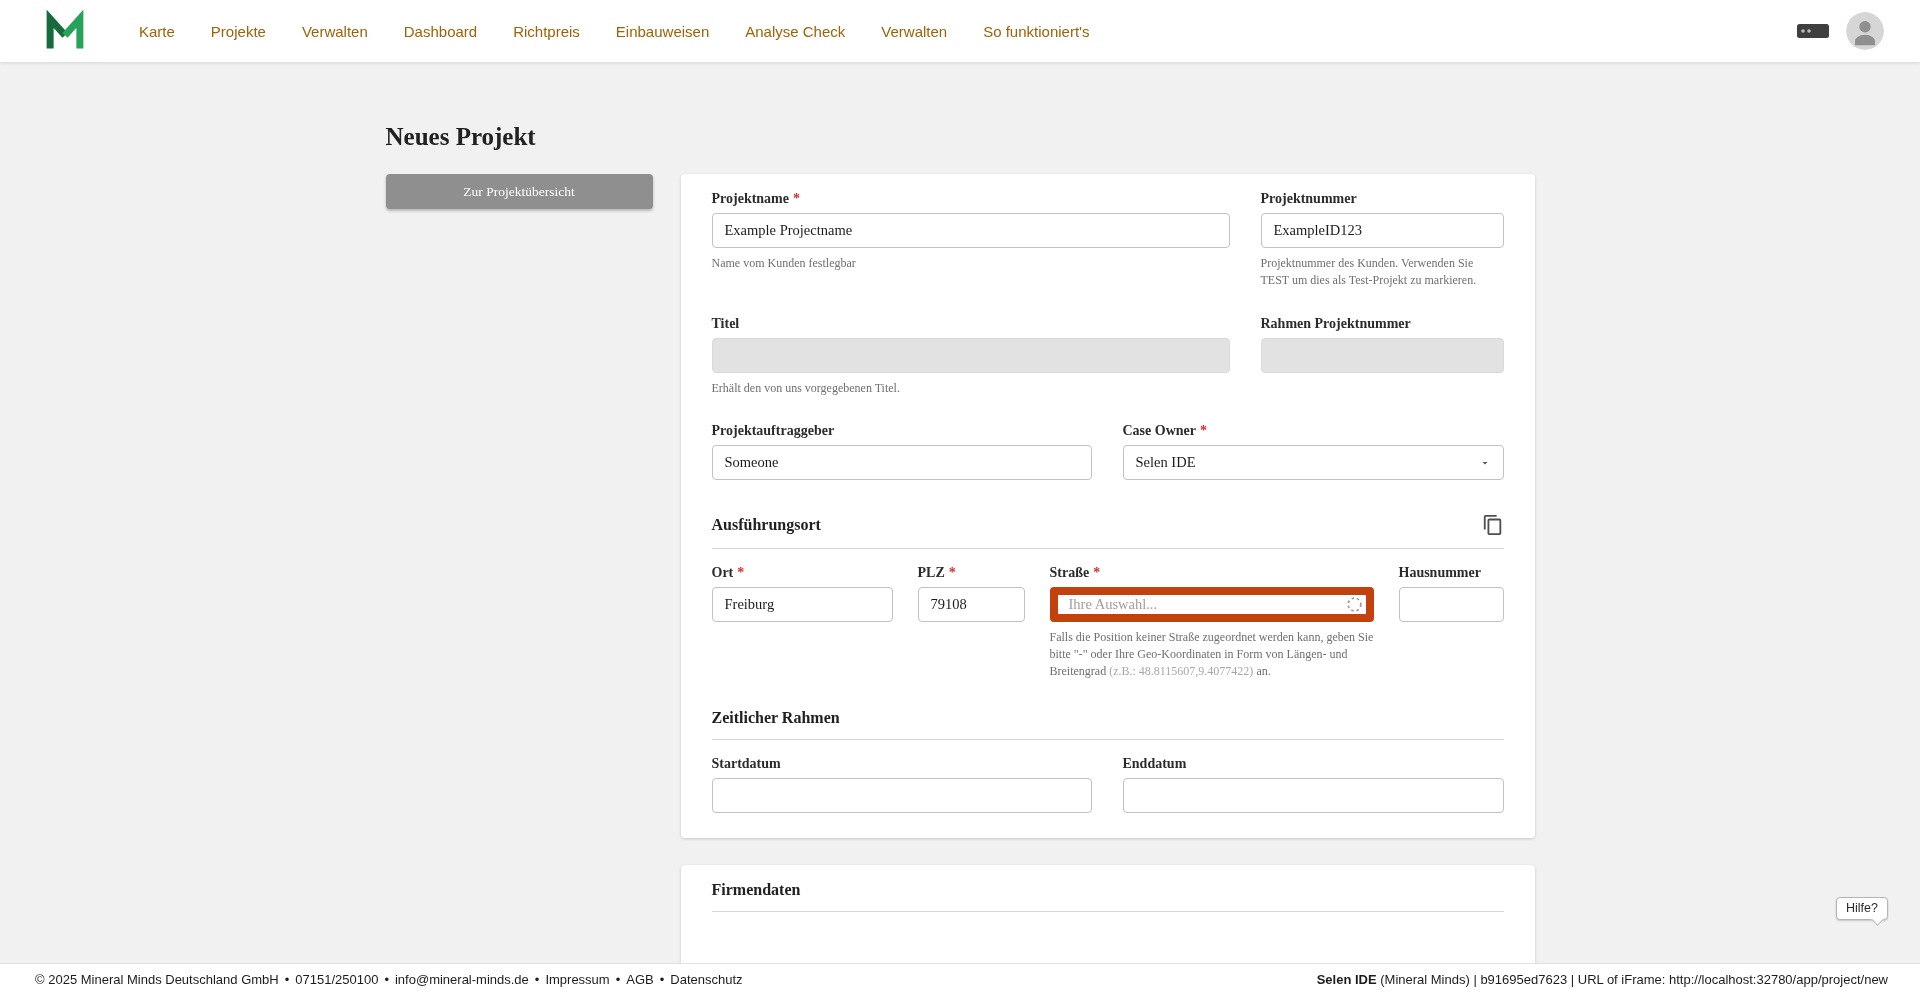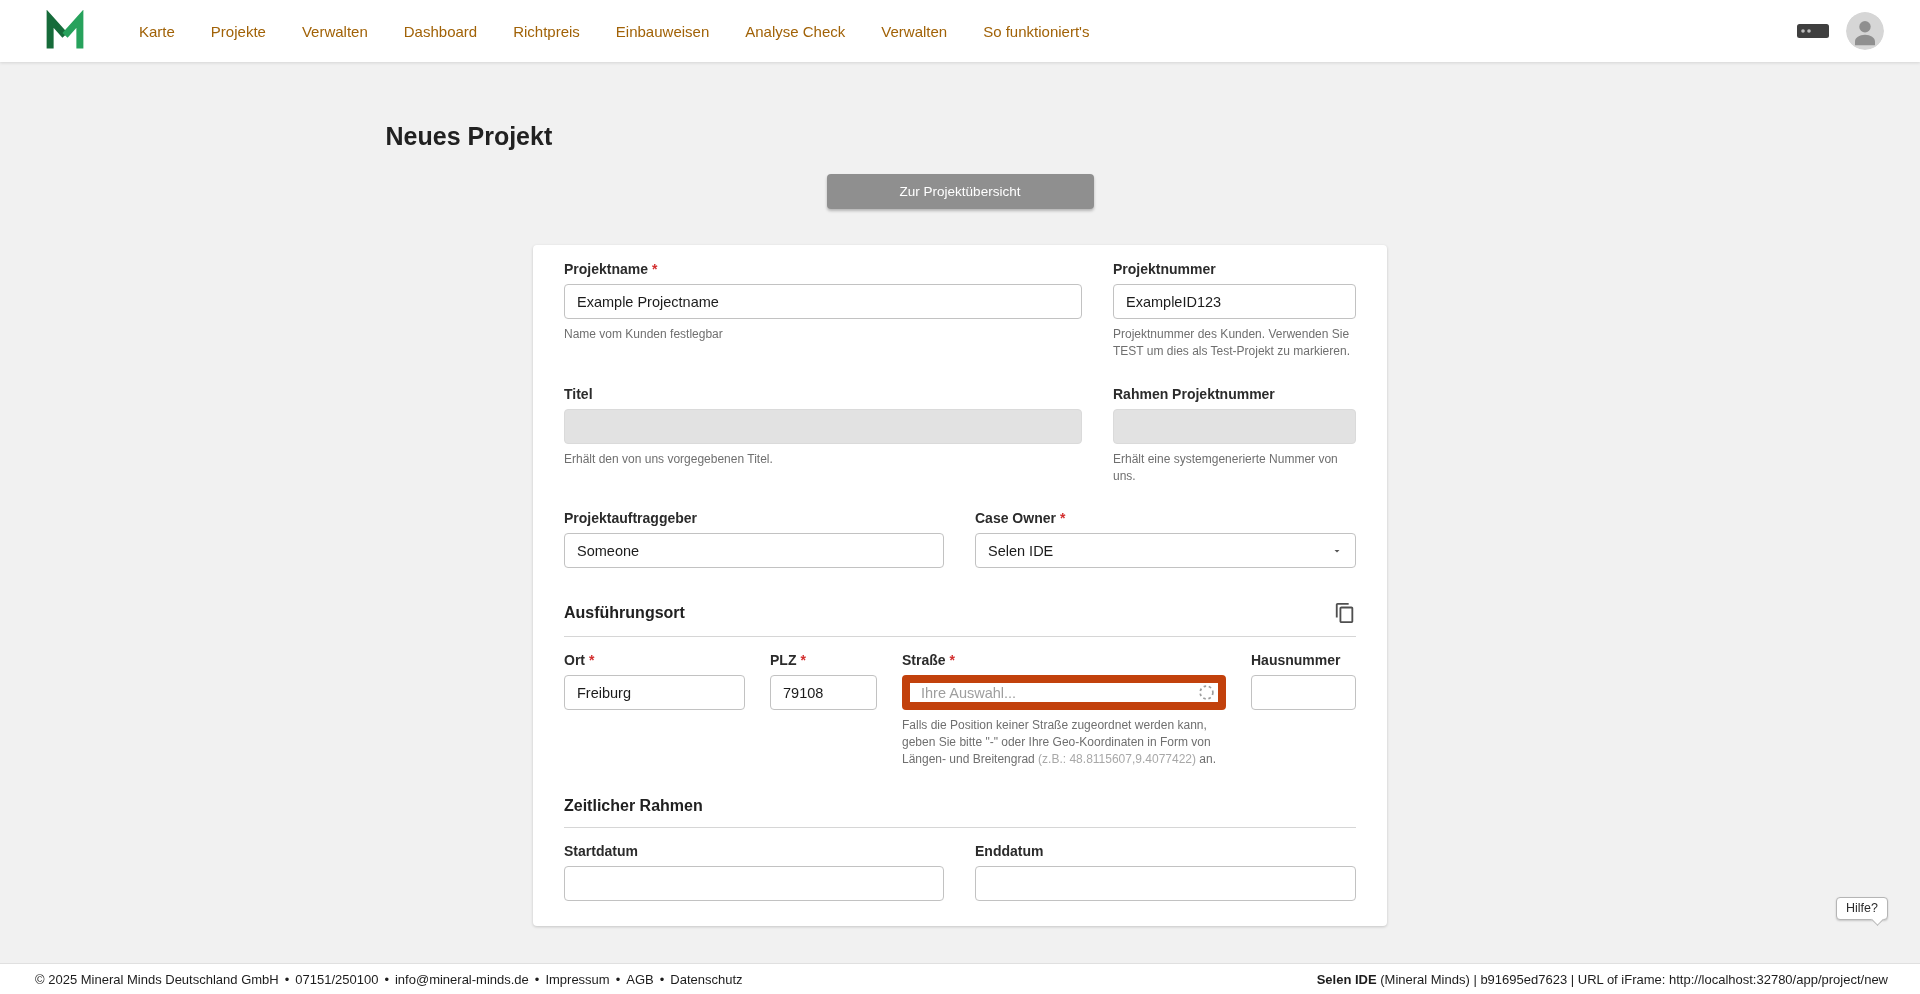--- a/index.html
+++ b/index.html
@@ -25,24 +25,25 @@
   .nav-links { display:flex; gap:36px; align-items:center; }
   .nav-link { font-size:15px; color:#a16207; text-decoration:none; cursor:pointer; white-space:nowrap; }
   .nav-right { margin-left:auto; display:flex; align-items:center; gap:16px; }
   .icon-btn { cursor:pointer; display:flex; align-items:center; }
   .avatar { width:38px; height:38px; border-radius:50%; overflow:hidden; cursor:pointer; }
 
   
   .main {
     position:absolute; top:62px; bottom:31px; left:0; right:0;
     overflow:hidden;
+    font-family:Liberation Serif, serif;
   }
   .content { width:1149px; margin:0 auto; padding-top:60px; }
   .page-title { font-size:25px; font-weight:700; color:#212121; line-height:29px; }
-  .content-row { display:flex; gap:36px; margin-top:23px; align-items:center;flex-direction:column; }
+  .content-row { display:flex; gap:28px; margin-top:23px; align-items:flex-start; }
   .left-col { width:267px; flex:none; }
   .back-btn {
     width:100%; height:35px; background:#8f8f8f; color:#fff;
     border:none; border-radius:4px; font-size:13.5px; font-family:inherit;
     box-shadow:0 2px 3px rgba(0,0,0,0.25); cursor:pointer;
   }
   .card {
     width:854px; background:#fff; border-radius:4px;
     box-shadow:0 1px 3px rgba(0,0,0,0.18);
     padding:16px 31px 25px;
@@ -176,21 +177,20 @@
 
         <div class="grid-2a mt26">
           <div>
             <div class="field-label">Titel</div>
             <input class="tf" disabled="" value="" style="">
             <div class="helper">Erhält den von uns vorgegebenen Titel.</div>
           </div>
           <div>
             <div class="field-label">Rahmen Projektnummer</div>
             <input class="tf" disabled="" value="" style="">
-            <div class="helper">Erhält eine systemgenerierte Nummer von uns.</div>
           </div>
         </div>
 
         <div class="grid-2b mt25">
           <div>
             <div class="field-label">Projektauftraggeber</div>
             <input class="tf" value="Someone" style="">
           </div>
           <div>
             <div class="field-label">

